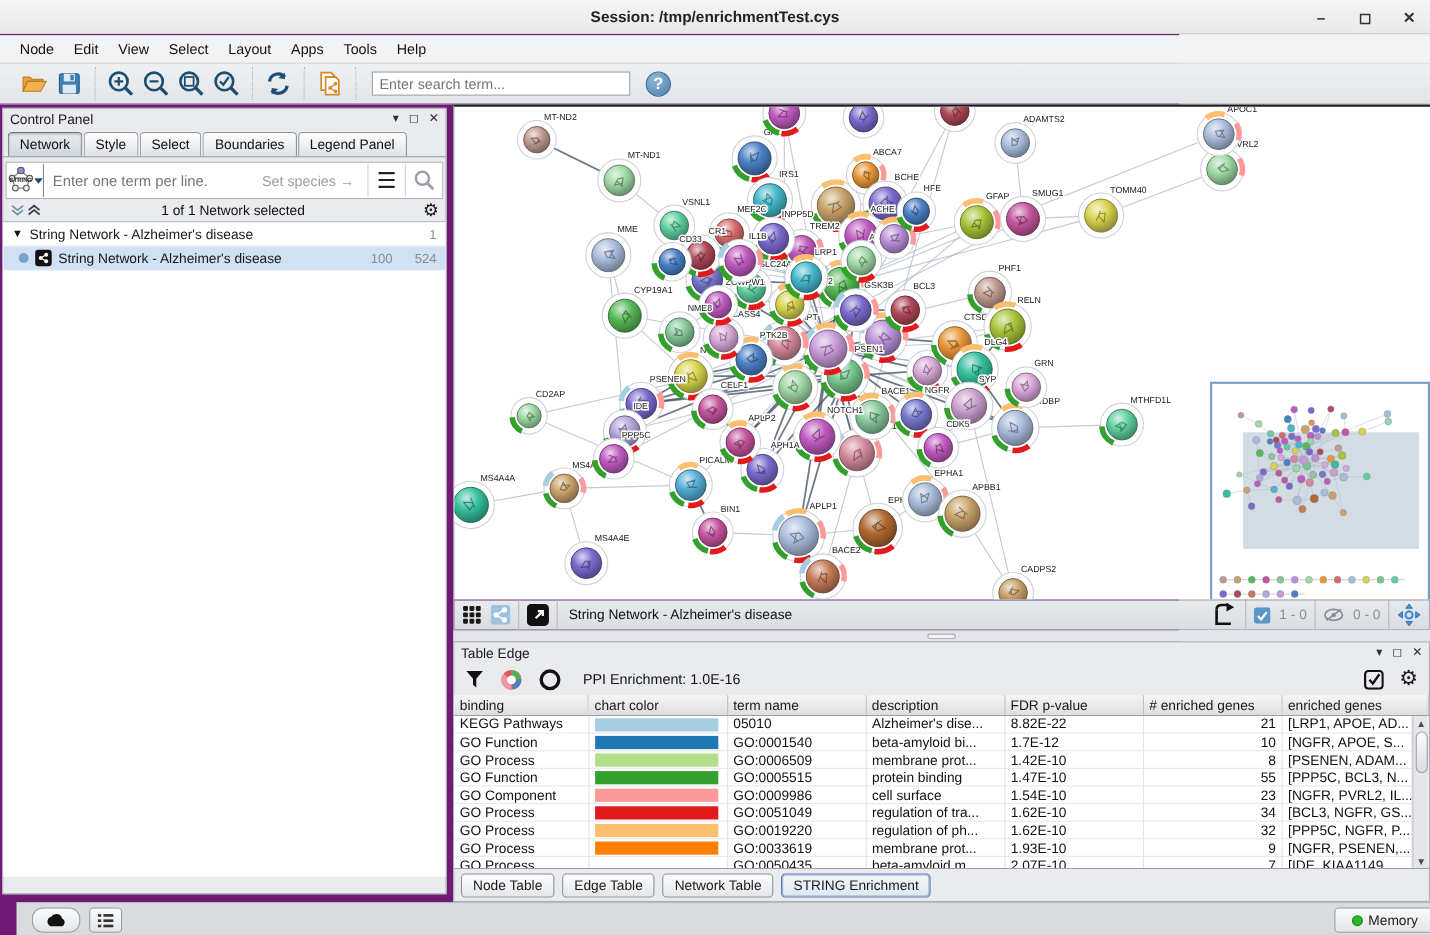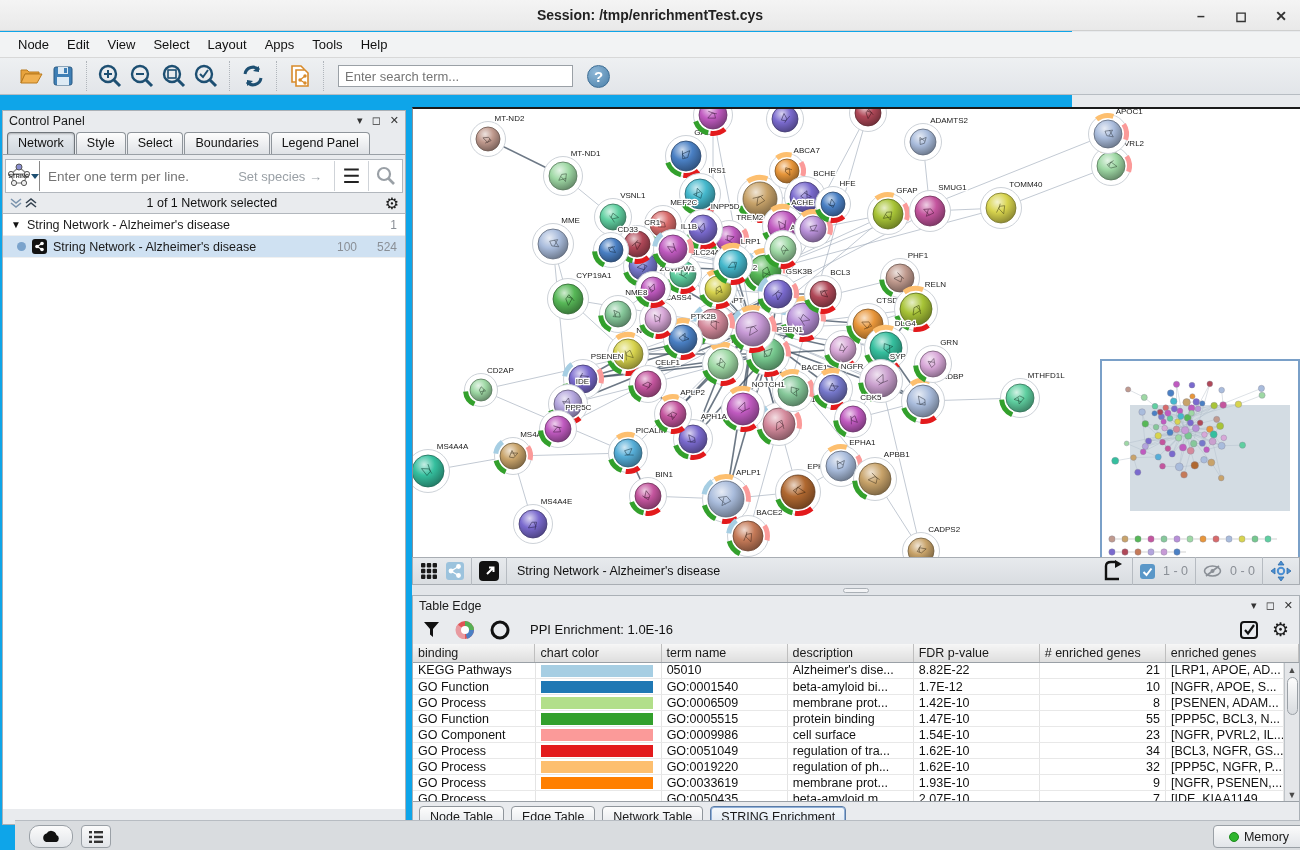--- a/index.html
+++ b/index.html
@@ -1,37 +1,37 @@
 <!DOCTYPE html>
 <html><head>
 <meta charset="utf-8">
 <style>
   * { margin:0; padding:0; box-sizing:border-box; }
   html,body { width:1300px; height:850px; font-family:"Liberation Sans", sans-serif; background:#e8eaed; overflow:hidden; }
-  #app { position:relative; width:1072px; height:850px; background:#0ea5e9; font-size:13px; color:#1a1a1a; }
+  #app { position:relative; width:1072px; height:850px; background:#701a75; font-size:13px; color:#1a1a1a; }
 
   
   #titlebar { position:absolute; left:0; top:0; width:1300px; height:31px; background:linear-gradient(#f4f4f4,#e9e9e9); border-bottom:1px solid #cfcfcf; display:flex; align-items:center; justify-content:center; }
   #titlebar .title { font-weight:bold; font-size:14px; color:#222; }
   .win-controls { position:absolute; right:10px; top:0; height:31px; display:flex; align-items:center; gap:22px; }
   .win-btn { width:18px; height:18px; display:flex; align-items:center; justify-content:center; color:#333; font-size:14px; font-weight:bold; cursor:default; }
 
   
   #menubar { position:absolute; left:0; top:32px; width:1300px; height:26px; background:#f2f3f4; border-bottom:1px solid #d8d8d8; display:flex; align-items:center; padding-left:10px; gap:2px; }
   .menu-item { padding:3px 8px; font-size:13px; color:#111; }
 
   
   #toolbar { position:absolute; left:0; top:58px; width:1300px; height:37px; background:linear-gradient(#eef0f2,#e2e5e9); border-bottom:1px solid #b7bcc2; display:flex; align-items:center; padding-left:8px; }
   .tb-group { display:flex; align-items:center; gap:6px; padding:0 10px; border-right:1px dotted #b0b5bb; height:30px; }
   .tb-ico { width:26px; height:26px; display:flex; align-items:center; justify-content:center; }
   #search-box { margin-left:14px; width:235px; height:22px; border:1px solid #9aa0a6; background:#fff; font-size:13px; padding:0 6px; color:#333; font-family:"Liberation Sans",sans-serif; }
   #help-btn { margin-left:14px; width:23px; height:23px; border-radius:50%; background:radial-gradient(circle at 35% 30%, #8fb8d8, #4a7fa8); color:#fff; font-weight:bold; display:flex; align-items:center; justify-content:center; font-size:15px; border:1px solid #3d6d94; }
 
   
-  #content { position:absolute; left:0; top:95px; width:1300px; height:725px;margin-top:12px; }
+  #content { position:absolute; left:0; top:95px; width:1300px; height:725px; }
   #statusbar { position:absolute; left:15px; top:820px; width:1300px; height:30px; background:#d9dcdf; border-top:1px solid #b7bcc2; }
 
   
   #control-panel { position:absolute; left:2px; top:3px; width:404px; height:715px; background:#e9ebee; border:1px solid #aab0b6; }
   .panel-header { height:19px; display:flex; align-items:center; padding:0 6px; font-size:12.5px; color:#1a1a1a; }
   .panel-header .ph-icons { margin-left:auto; display:flex; gap:9px; align-items:center; color:#333; }
   .ph-ico { font-size:11px; line-height:1; }
   #cp-tabs { display:flex; align-items:flex-end; height:25px; padding-left:4px; gap:1px; border-bottom:1px solid #9aa0a6; }
   .cp-tab { border:1px solid #8f959b; border-bottom:none; border-radius:4px 4px 0 0; padding:3px 10px 4px; font-size:12.5px; background:linear-gradient(#fdfdfd,#dfe2e6); color:#111; }
   .cp-tab.active { background:linear-gradient(#e8ecf0,#cfd6dd); border-color:#6f757b; font-weight:normal; box-shadow:inset 0 1px 2px rgba(0,0,0,.25); }

